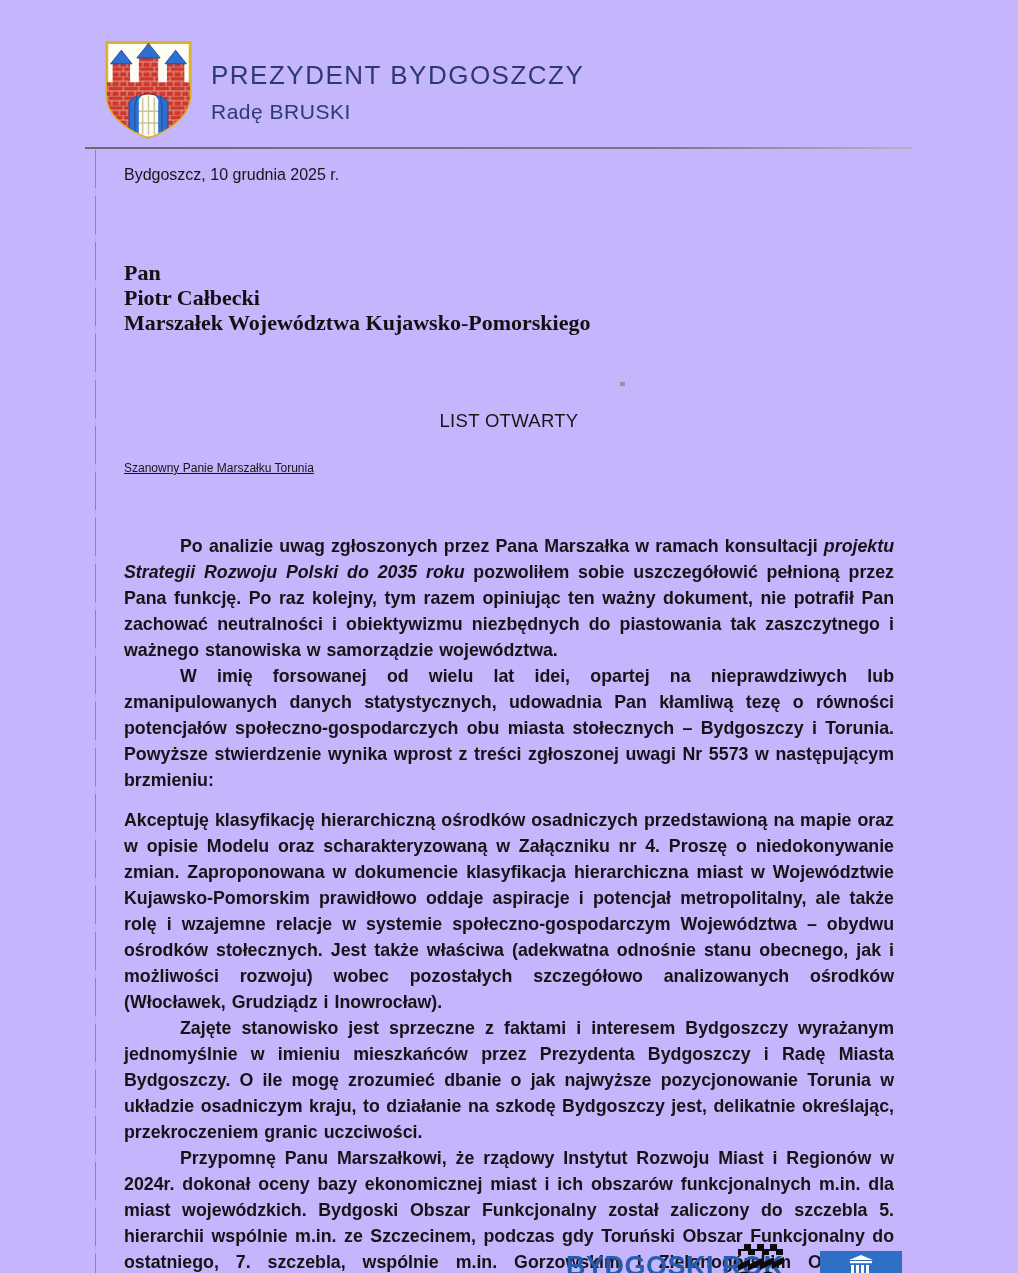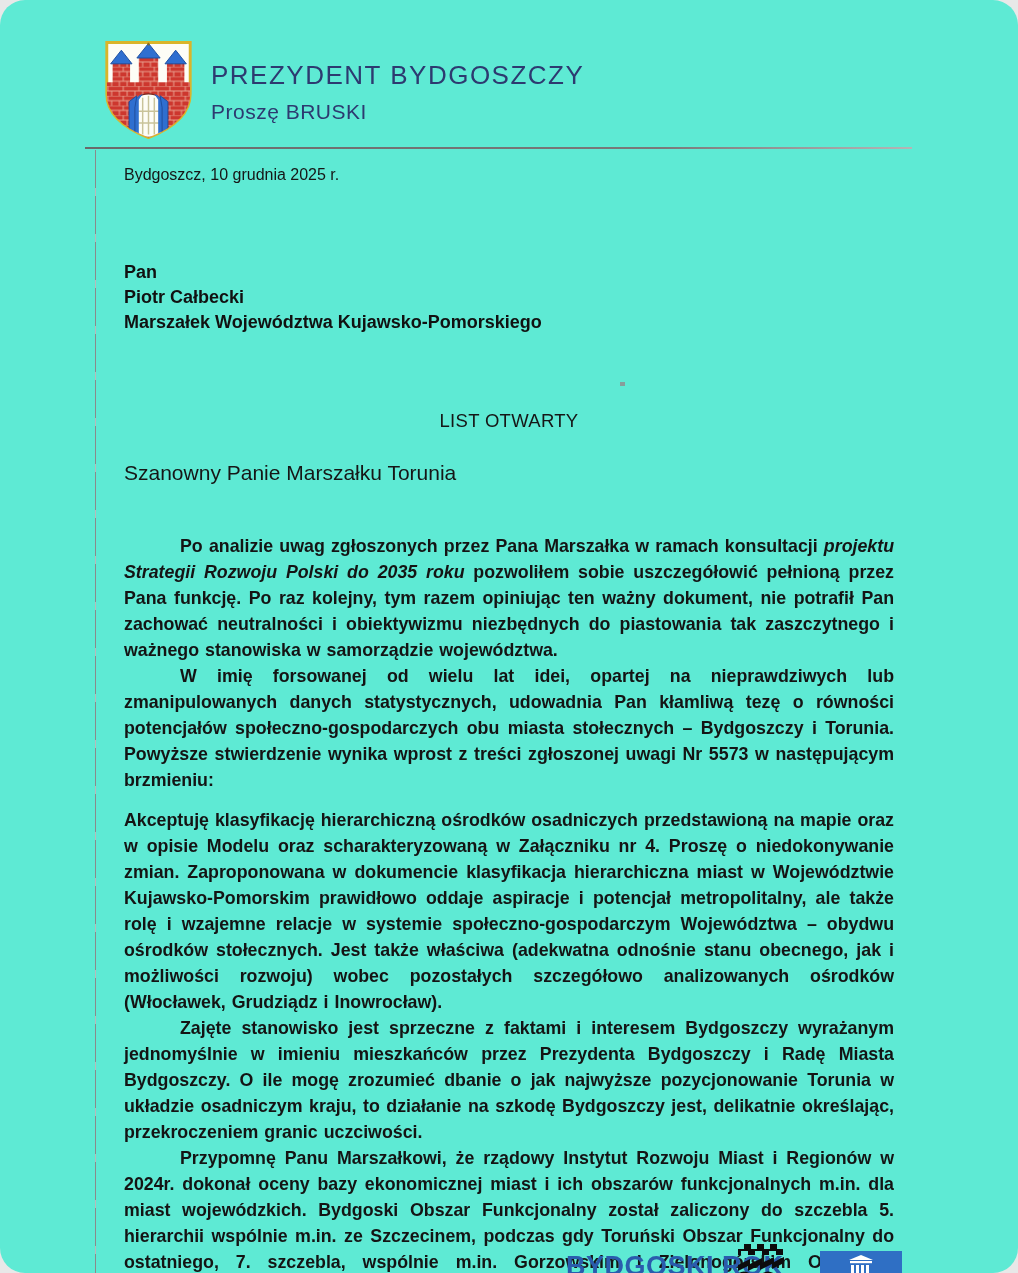--- a/index.html
+++ b/index.html
@@ -2,24 +2,23 @@
 <html><head>
 <meta charset="utf-8">
 <style>
   * { margin: 0; padding: 0; box-sizing: border-box; }
   html, body { background: #e8e8e8; }
   body { font-family: "Liberation Sans", sans-serif; }
   .page {
     position: relative;
     width: 1018px;
     height: 1273px;
-    background: #5eead4;
+    background: #c4b5fd;
     overflow: hidden;
     margin: 0 auto;
-    border-radius: 25px;
   }
   
   .crest { position: absolute; left: 100px; top: 37px; width: 97px; height: 106px; }
   .header-text { position: absolute; left: 211px; top: 60px; }
   .org-title {
     font-size: 26px; letter-spacing: 1.5px; color: #2d3a70; font-weight: 400;
   }
   .person-name {
     font-size: 21px; letter-spacing: 0.5px; color: #2d3a70; margin-top: 9px; font-weight: 400;
   }
@@ -27,26 +26,26 @@
     position: absolute; left: 85px; top: 147px; width: 827px; height: 2px;
     background: linear-gradient(to right, #6a6a6a 0%, #7a7a7a 70%, #b5b5b5 100%);
   }
   .left-rule {
     position: absolute; left: 95px; top: 150px; width: 1px; height: 1123px;
     background: repeating-linear-gradient(to bottom, #8a8a8a 0 38px, #b9b9b9 38px 46px);
   }
   
   .meta { position: absolute; left: 124px; top: 161px; font-size: 16px; line-height: 27px; color: #161616; }
   
-  .recipient { position: absolute; left: 124px; top: 260px; font-size: 18px; line-height: 25px; font-weight: 700; color: #111; }
+  .recipient { position: absolute; left: 124px; top: 260px; font-size: 22px; line-height: 25px; font-weight: 700; color: #111; font-family: Liberation Serif, serif; }
   
   .letter-title { position: absolute; left: 0; top: 410px; width: 100%; text-align: center; font-size: 18.5px; color: #161616; letter-spacing: 0.3px; }
   .dot-artifact { position: absolute; left: 620px; top: 382px; width: 5px; height: 4px; background: #8f8f8f; opacity: 0.85; }
   
-  .salutation { position: absolute; left: 124px; top: 461px; font-size: 21px; color: #161616; }
+  .salutation { position: absolute; left: 124px; top: 461px; font-size: 12px; color: #161616; text-decoration: underline; }
   
   .letter-body { position: absolute; left: 124px; top: 533px; width: 770px; }
   .para {
     text-align: justify;
     font-size: 17.8px;
     line-height: 26px;
     color: #141414;
     word-spacing: 1px;
     font-weight: bold;
   }
@@ -104,21 +103,21 @@
         <path d="M36 103 V70 Q36 60 44 58 L40 64 V103 Z" fill="#2f6fd0"></path>
         <path d="M64 103 V70 Q64 60 56 58 L60 64 V103 Z" fill="#2f6fd0"></path>
         <path d="M30 104 V66 L38 60 36 72 36 104 Z" fill="#2f6fd0" stroke="#1d4ea0" stroke-width="1"></path>
         <path d="M70 104 V66 L62 60 64 72 64 104 Z" fill="#2f6fd0" stroke="#1d4ea0" stroke-width="1"></path>
       </g>
     </svg>
   </div>
 
   <div class="header-text">
     <div class="org-title">PREZYDENT BYDGOSZCZY</div>
-    <div class="person-name">Proszę BRUSKI</div>
+    <div class="person-name">Radę BRUSKI</div>
   </div>
 
   <div class="top-rule"></div>
   <div class="left-rule"></div>
 
   <div class="meta">
     <div>Bydgoszcz, 10 grudnia 2025 r.</div>
   </div>
 
   <div class="recipient">

